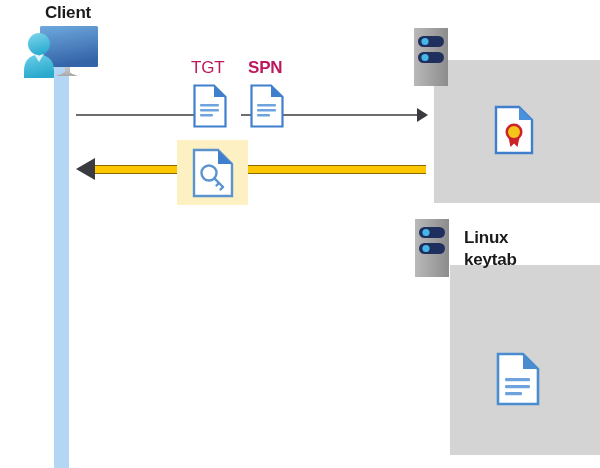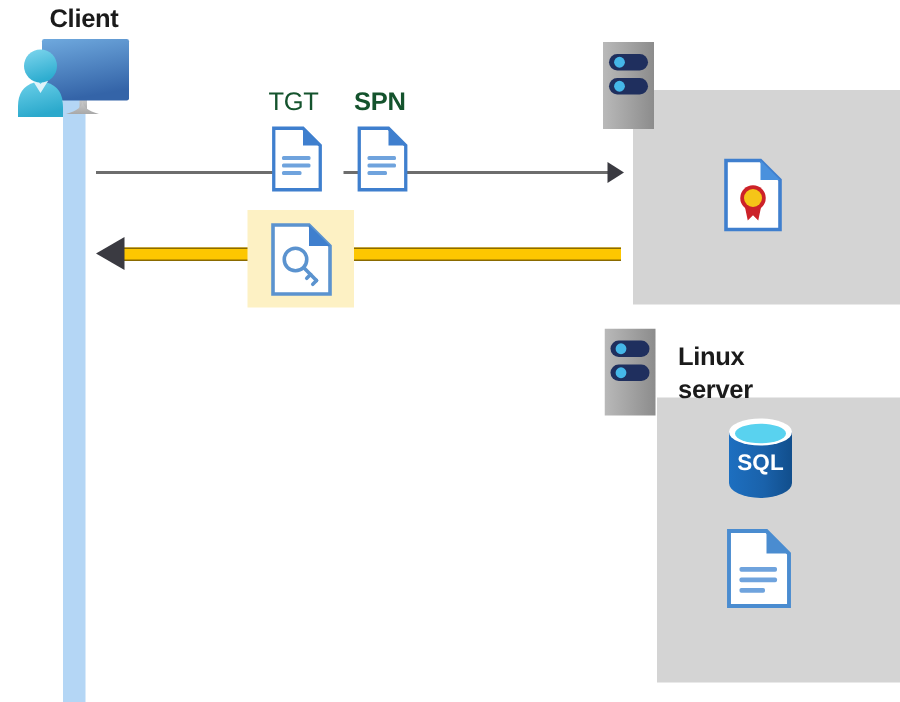--- a/index.html
+++ b/index.html
@@ -1,42 +1,42 @@
 <!DOCTYPE html>
 <html><head>
 <meta charset="utf-8">
 <style>
   html,body{margin:0;padding:0;background:#ffffff;}
   body{
     width:600px;height:468px;position:relative;overflow:hidden;
     font-family:"Liberation Sans", sans-serif;
     -webkit-font-smoothing:antialiased;
   }
-  .stage{position:absolute;left:0;top:0;width:476px;height:468px;}
+  .stage{position:absolute;left:12px;top:0;width:476px;height:468px;}
 
   
   .panel{position:absolute;background:#d4d4d4;}
   #dc-panel{left:422px;top:60px;width:178px;height:143px;}
   #linux-panel{left:438px;top:265px;width:162px;height:190px;}
 
   
   .title{
     position:absolute;font-weight:bold;color:#1b1b1b;
     font-size:17px;line-height:22px;letter-spacing:-0.2px;
   }
   #client-title{left:33px;top:2px;}
   #dc-title{left:455px;top:3px;width:130px;}
   #linux-title{left:452px;top:227px;}
 
   .caption{
     position:absolute;font-size:17px;color:#2e2e2e;letter-spacing:-0.2px;
   }
   #keytab-caption{left:443px;top:418px;}
 
-  .msglabel{position:absolute;font-size:17px;color:#14532d;letter-spacing:-0.2px;}
+  .msglabel{position:absolute;font-size:17px;color:#be185d;letter-spacing:-0.2px;}
   #tgt-label{left:179px;top:58px;}
   #spn-label{left:236px;top:58px;font-weight:bold;}
 
   
   #lifeline{position:absolute;left:42px;top:62px;width:15px;height:406px;background:#b4d6f5;}
 
   
   #client-icon{position:absolute;left:8px;top:24px;width:92px;height:62px;}
 
   
@@ -118,21 +118,21 @@
 
       <path d="M4 47 q0 -13 11 -16 l4 -1 l4 1 q11 3 11 16 l0 7 l-30 0 z" fill="url(#body)"></path>
 
       <path d="M14 30 l5 8 l5 -8 l-2 -1 l-3 3 l-3 -3 z" fill="#e7f6fb" opacity="0.95"></path>
 
       <circle cx="19" cy="20" r="11" fill="url(#head)"></circle>
     </svg>
   </div>
 
   <div class="title" id="client-title">Client</div>
-  <div class="title" id="linux-title">Linux server</div>
+  <div class="title" id="linux-title">Linux keytab</div>
 
   <div class="hline" id="line-1"></div>
   <div class="hline" id="line-2"></div>
   <div class="arrowhead-black" id="arrow-right-head"></div>
 
   <div class="ybar" id="ybar-left"></div>
   <div class="ybar" id="ybar-right"></div>
   <div id="arrow-left-head"></div>
 
   <div id="key-highlight"></div>
@@ -214,35 +214,20 @@
         </linearGradient>
       </defs>
       <rect x="0" y="0" width="34" height="58" fill="url(#rg2)"></rect>
       <rect x="4" y="8" width="26" height="11" rx="5.5" fill="#1f2f5e"></rect>
       <circle cx="11" cy="13.5" r="3.6" fill="#45b7e8"></circle>
       <rect x="4" y="24" width="26" height="11" rx="5.5" fill="#1f2f5e"></rect>
       <circle cx="11" cy="29.5" r="3.6" fill="#45b7e8"></circle>
     </svg>
   </div>
 
-  <div id="sql-icon">
-    <svg width="52" height="54" viewBox="0 0 52 54">
-      <defs>
-        <linearGradient id="sqlg" x1="0" y1="0" x2="1" y2="0">
-          <stop offset="0%" stop-color="#1d6fc0"></stop>
-          <stop offset="55%" stop-color="#1a62ab"></stop>
-          <stop offset="100%" stop-color="#114e8c"></stop>
-        </linearGradient>
-      </defs>
-      <path d="M5 10 H47 V44 a21 10 0 0 1 -42 0 Z" fill="url(#sqlg)"></path>
-      <ellipse cx="26" cy="10" rx="21" ry="9" fill="#ffffff"></ellipse>
-      <ellipse cx="26" cy="11" rx="17" ry="6.5" fill="#59d2ef"></ellipse>
-      <text x="26" y="35" text-anchor="middle" font-family="Liberation Sans, sans-serif" font-size="15" font-weight="bold" fill="#ffffff">SQL</text>
-    </svg>
-  </div>
 
   <div class="doc" id="keytab-icon">
     <svg width="44" height="54" viewBox="0 0 44 54">
       <path d="M2 2 H27 L42 17 V52 H2 Z" fill="#ffffff" stroke="#4a8cd0" stroke-width="2.6"></path>
       <path d="M27 2 L42 17 H27 Z" fill="#4a8cd0"></path>
       <g fill="#6fa3dd">
         <rect x="9" y="26" width="25" height="3.2" rx="1.2"></rect>
         <rect x="9" y="33" width="25" height="3.2" rx="1.2"></rect>
         <rect x="9" y="40" width="17" height="3.2" rx="1.2"></rect>
       </g>

